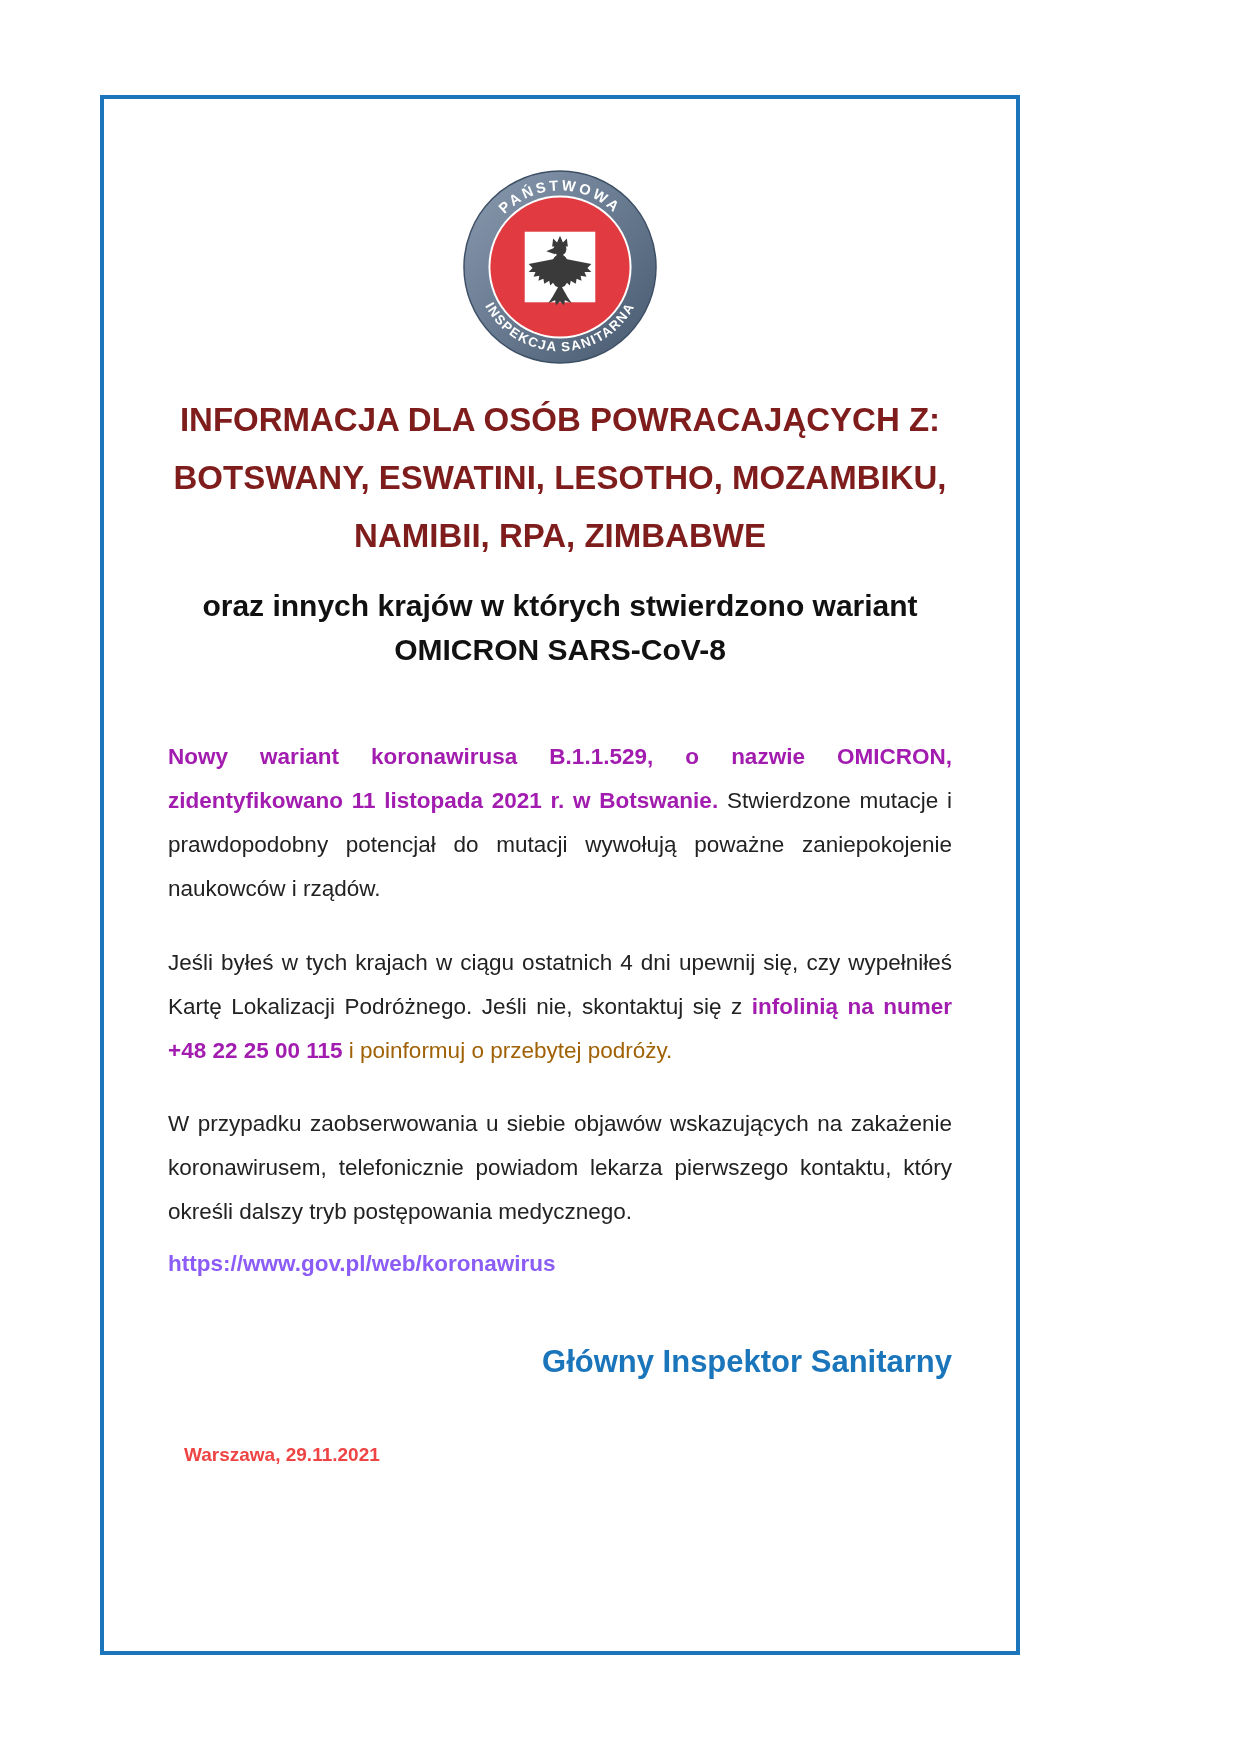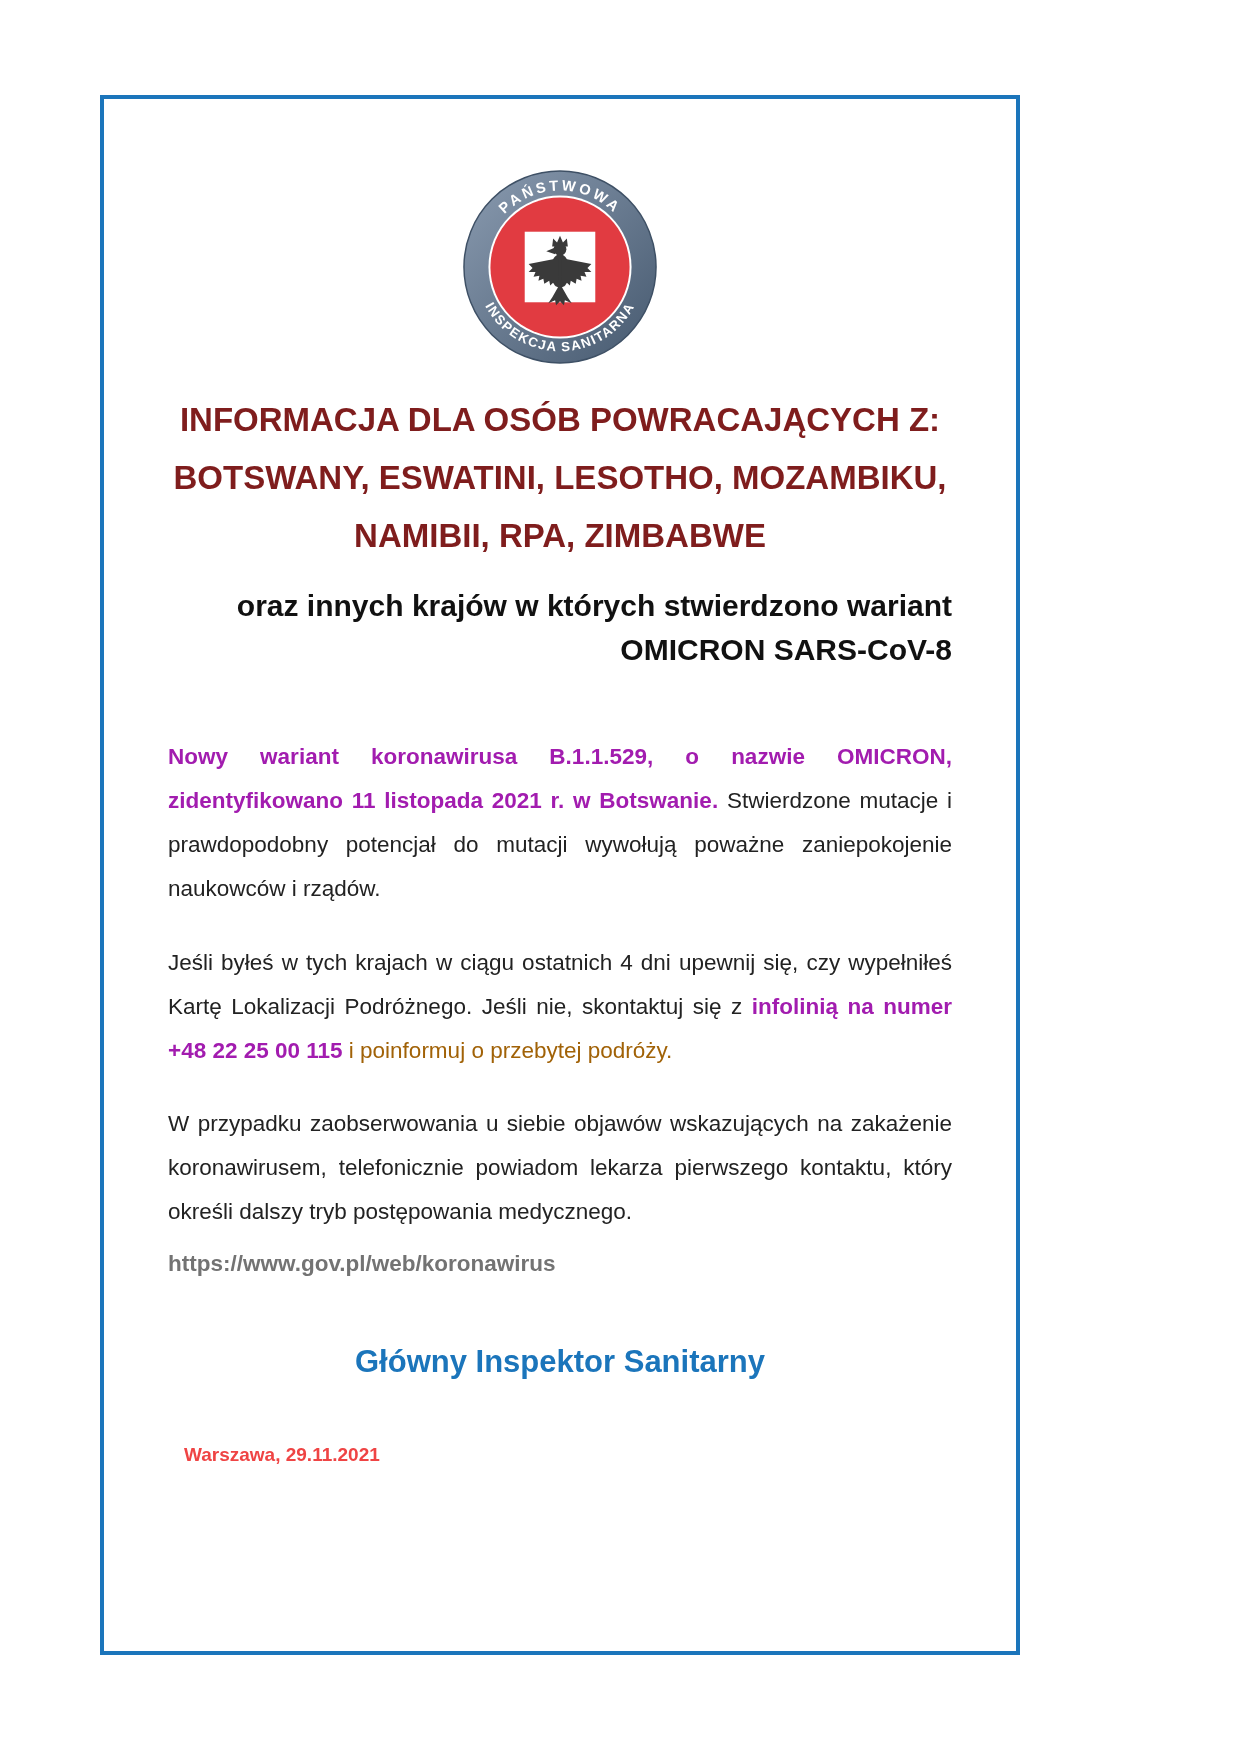--- a/index.html
+++ b/index.html
@@ -34,21 +34,21 @@
     margin: 26px 0 0 0;
     text-align: center;
     color: #7f1d1d;
     font-size: 33px;
     font-weight: bold;
     line-height: 1.75;
   }
   .title-red span { display: block; }
   .subtitle {
     margin: 20px 0 0 0;
-    text-align: right;
+    text-align: center;
     color: #111111;
     font-size: 30px;
     font-weight: bold;
     line-height: 1.45;
   }
   .subtitle span { display: block; }
   .bodytext p {
     font-size: 22.5px;
     line-height: 1.95;
     text-align: justify;
@@ -58,27 +58,27 @@
   .bodytext p.first { margin-top: 64px; }
   .bold { font-weight: bold; color: #a21caf; }
   .muted { color: #a16207; }
   .p4-intro { margin-top: 34px; }
   .p4-link {
     margin-top: 8px !important;
     text-align: left !important;
   }
   .doc-link {
     font-weight: bold;
-    color: #737373;
+    color: #8b5cf6;
     text-decoration: none;
     cursor: pointer;
   }
   .signature {
     margin-top: 58px;
-    text-align: center;
+    text-align: right;
     color: #1b75bb;
     font-size: 31px;
     font-weight: bold;
   }
   .place-date {
     margin-top: 64px;
     padding-left: 16px;
     font-size: 19px;
     font-weight: bold;
     color: #ef4444;

